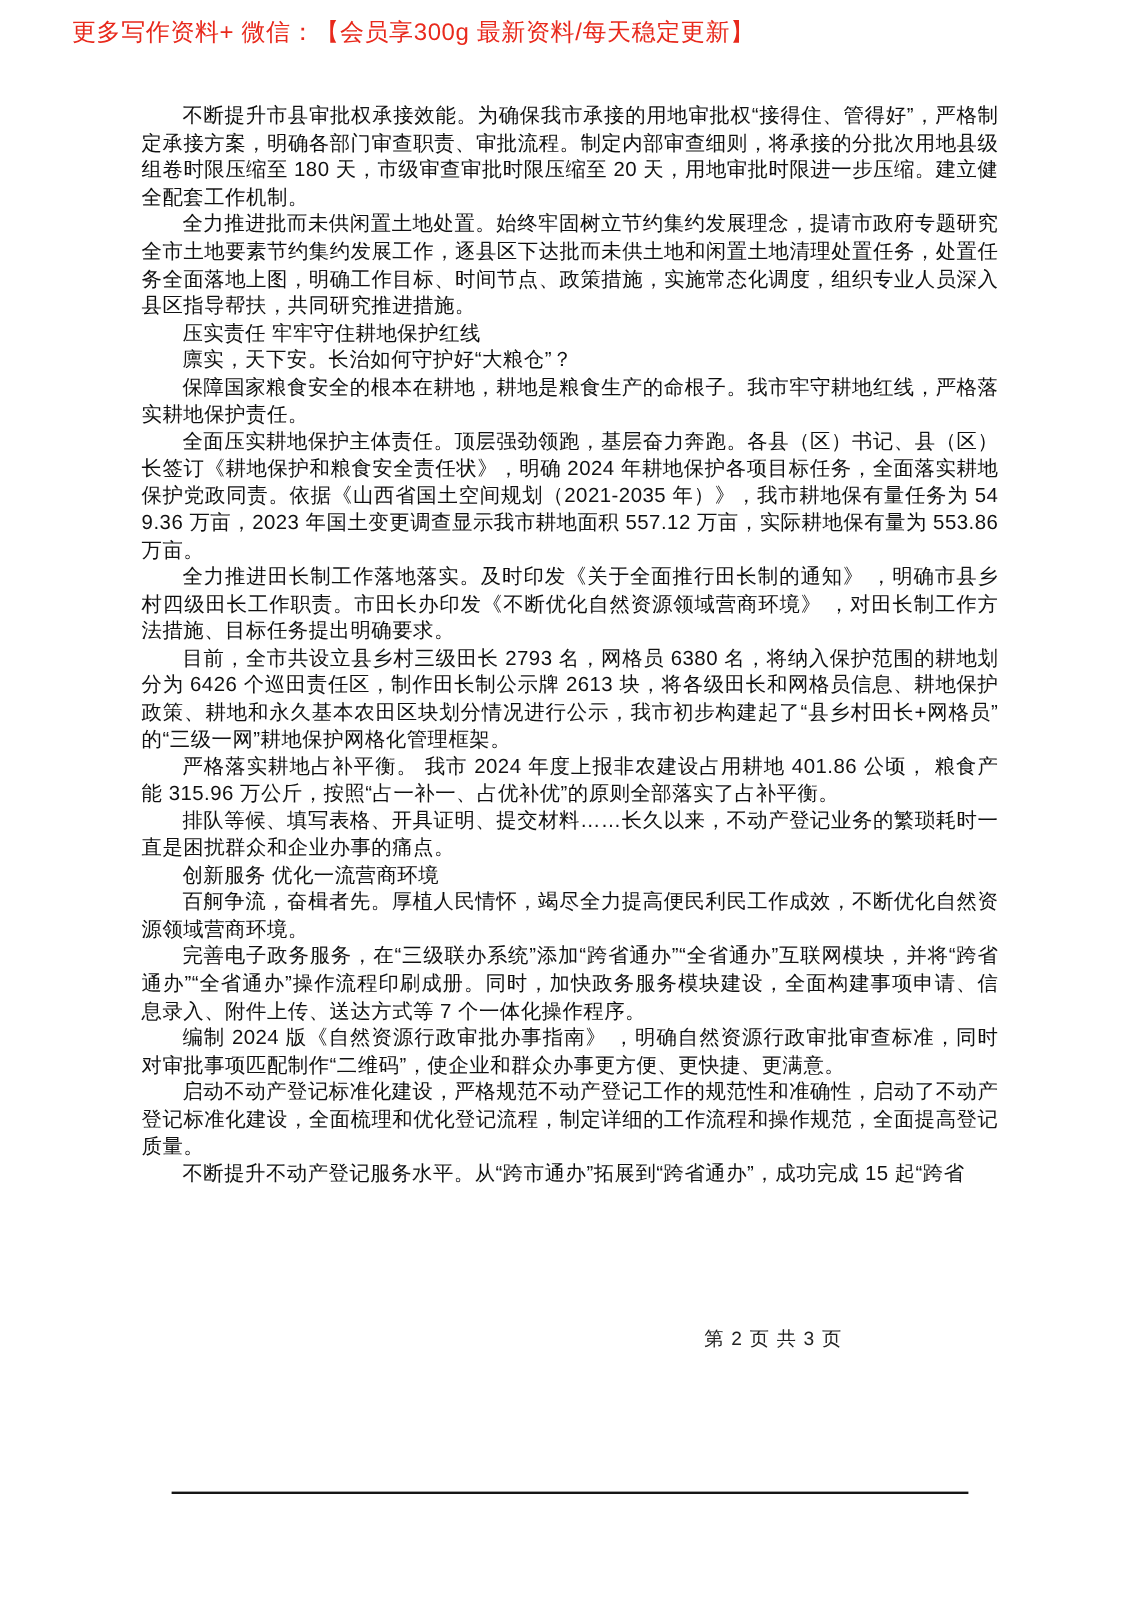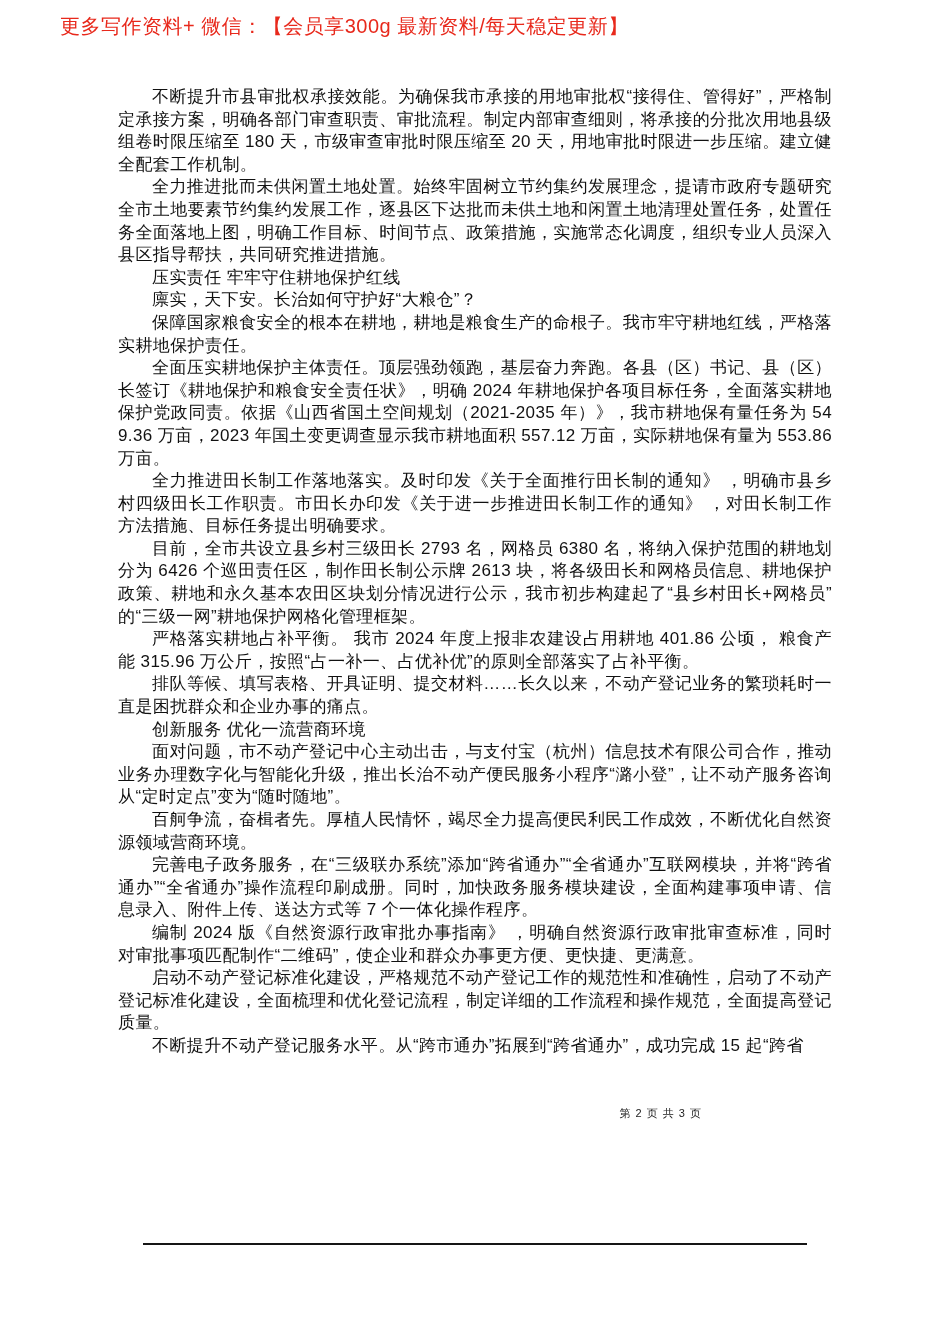--- a/index.html
+++ b/index.html
@@ -40,21 +40,21 @@
     text-align: justify;
     text-align-last: left;
     word-break: break-all;
     line-break: anywhere;
   }
   .doc-body p.indent { text-indent: 2em; }
   .page-footer {
     position: absolute;
     top: 1106px;
     right: 140px;
-    font-size: 11px;
+    font-size: 16px;
     letter-spacing: 1px;
     color: #222222;
   }
   .footer-divider {
     position: absolute;
     left: 143px;
     top: 1243px;
     width: 664px;
     height: 2px;
     background: #151515;
@@ -84,26 +84,25 @@
 
   <div class="promo-header">更多写作资料+ 微信：【会员享300g 最新资料/每天稳定更新】</div>
 
   <div class="doc-body">
     <p class="para indent">不断提升市县审批权承接效能。为确保我市承接的用地审批权“接得住、管得好”，严格制定承接方案，明确各部门审查职责、审批流程。制定内部审查细则，将承接的分批次用地县级组卷时限压缩至 180 天，市级审查审批时限压缩至 20 天，用地审批时限进一步压缩。建立健全配套工作机制。</p>
     <p class="para indent">全力推进批而未供闲置土地处置。始终牢固树立节约集约发展理念，提请市政府专题研究全市土地要素节约集约发展工作，逐县区下达批而未供土地和闲置土地清理处置任务，处置任务全面落地上图，明确工作目标、时间节点、政策措施，实施常态化调度，组织专业人员深入县区指导帮扶，共同研究推进措施。</p>
     <p class="para indent">压实责任 牢牢守住耕地保护红线</p>
     <p class="para indent">廪实，天下安。长治如何守护好“大粮仓”？</p>
     <p class="para indent">保障国家粮食安全的根本在耕地，耕地是粮食生产的命根子。我市牢守耕地红线，严格落实耕地保护责任。</p>
     <p class="para indent">全面压实耕地保护主体责任。顶层强劲领跑，基层奋力奔跑。各县（区）书记、县（区）长签订《耕地保护和粮食安全责任状》，明确 2024 年耕地保护各项目标任务，全面落实耕地保护党政同责。依据《山西省国土空间规划（2021-2035 年）》，我市耕地保有量任务为 549.36 万亩，2023 年国土变更调查显示我市耕地面积 557.12 万亩，实际耕地保有量为 553.86 万亩。</p>
-    <p class="para indent">全力推进田长制工作落地落实。及时印发《关于全面推行田长制的通知》 ，明确市县乡村四级田长工作职责。市田长办印发《关于进一步推进田长制工作的通知》 ，对田长制工作方法措施、目标任务提出明确要求。</p>
+    <p class="para indent">全力推进田长制工作落地落实。及时印发《关于全面推行田长制的通知》 ，明确市县乡村四级田长工作职责。市田长办印发《不断优化自然资源领域营商环境》 ，对田长制工作方法措施、目标任务提出明确要求。</p>
     <p class="para indent">目前，全市共设立县乡村三级田长 2793 名，网格员 6380 名，将纳入保护范围的耕地划分为 6426 个巡田责任区，制作田长制公示牌 2613 块，将各级田长和网格员信息、耕地保护政策、耕地和永久基本农田区块划分情况进行公示，我市初步构建起了“县乡村田长+网格员”的“三级一网”耕地保护网格化管理框架。</p>
     <p class="para indent">严格落实耕地占补平衡。 我市 2024 年度上报非农建设占用耕地 401.86 公顷， 粮食产能 315.96 万公斤，按照“占一补一、占优补优”的原则全部落实了占补平衡。</p>
     <p class="para indent">排队等候、填写表格、开具证明、提交材料……长久以来，不动产登记业务的繁琐耗时一直是困扰群众和企业办事的痛点。</p>
     <p class="para indent">创新服务 优化一流营商环境</p>
-    <p class="para indent">面对问题，市不动产登记中心主动出击，与支付宝（杭州）信息技术有限公司合作，推动业务办理数字化与智能化升级，推出长治不动产便民服务小程序“潞小登”，让不动产服务咨询从“定时定点”变为“随时随地”。</p>
     <p class="para indent">百舸争流，奋楫者先。厚植人民情怀，竭尽全力提高便民利民工作成效，不断优化自然资源领域营商环境。</p>
     <p class="para indent">完善电子政务服务，在“三级联办系统”添加“跨省通办”“全省通办”互联网模块，并将“跨省通办”“全省通办”操作流程印刷成册。同时，加快政务服务模块建设，全面构建事项申请、信息录入、附件上传、送达方式等 7 个一体化操作程序。</p>
     <p class="para indent">编制 2024 版《自然资源行政审批办事指南》 ，明确自然资源行政审批审查标准，同时对审批事项匹配制作“二维码”，使企业和群众办事更方便、更快捷、更满意。</p>
     <p class="para indent">启动不动产登记标准化建设，严格规范不动产登记工作的规范性和准确性，启动了不动产登记标准化建设，全面梳理和优化登记流程，制定详细的工作流程和操作规范，全面提高登记质量。</p>
     <p class="para indent">不断提升不动产登记服务水平。从“跨市通办”拓展到“跨省通办”，成功完成 15 起“跨省</p>
   </div>
 
   <div class="page-footer">第 2 页 共 3 页</div>
 
   <div class="footer-divider"></div>

